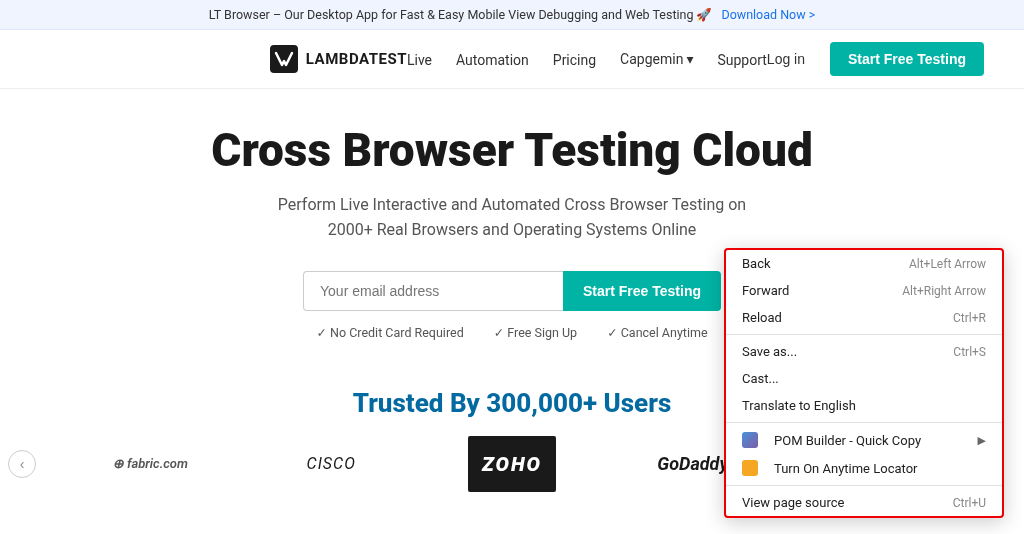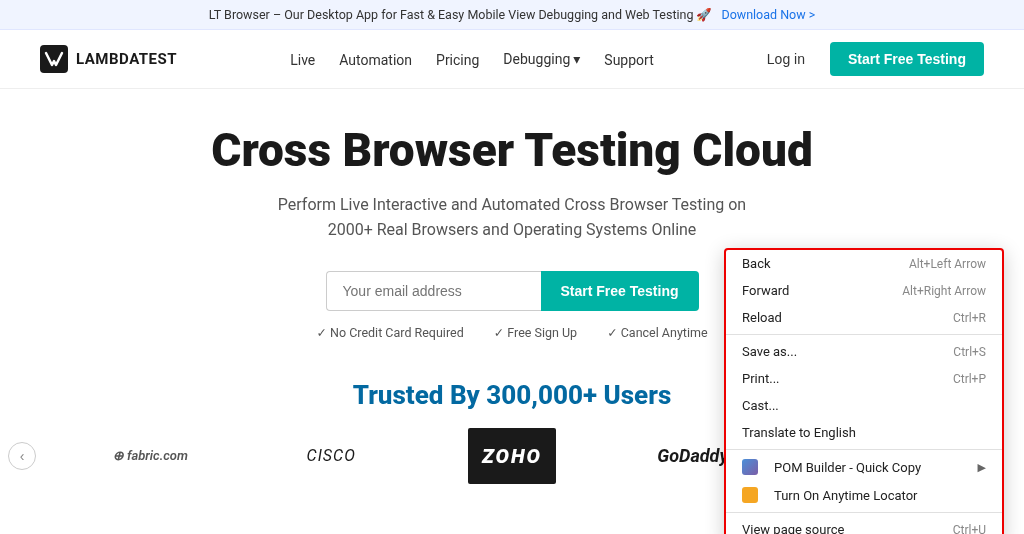--- a/index.html
+++ b/index.html
@@ -18,21 +18,21 @@
       color: #1a73e8;
       font-weight: 400;
       text-decoration: none;
       cursor: pointer;
     }
 
     
     .navbar {
       display: flex;
       align-items: center;
-      justify-content: space-between;
+      justify-content: flex-end;
       padding: 12px 40px;
       border-bottom: 1px solid #eee;
       background: #fff;
     }
     .logo-area {
       display: flex;
       align-items: center;
       gap: 8px;
     }
     .logo-icon {
@@ -106,21 +106,21 @@
     }
 
     
     .email-form {
       display: flex;
       justify-content: center;
       gap: 0;
       margin-bottom: 14px;
     }
     .email-input {
-      width: 215px;
+      width: 260px;
       padding: 11px 16px;
       border: 1.5px solid #ccc;
       border-right: none;
       border-radius: 4px 0 0 4px;
       font-size: 14px;
       color: #8b5cf6;
       outline: none;
     }
     .form-start-btn {
       background: #00b3a4;
@@ -134,21 +134,21 @@
       white-space: nowrap;
     }
 
     
     .features-row {
       display: flex;
       justify-content: center;
       gap: 30px;
       font-size: 12.5px;
       color: #555;
-      margin-bottom: 20px;
+      margin-bottom: 28px;
     }
     .features-row span::before {
       content: '✓ ';
       color: #555;
     }
 
     
     .trusted-section {
       text-align: center;
       margin-bottom: 16px;
@@ -283,21 +283,21 @@
       <path d="M6 8 L12 20 L14 16 L16 20 L22 8" stroke="white" stroke-width="2.5" fill="none" stroke-linejoin="round" stroke-linecap="round"></path>
     </svg>
     <span class="logo-text">LAMBDATEST</span>
   </div>
   <ul class="nav-links">
     <li><a>Live</a></li>
     <li><a>Automation</a></li>
     <li><a>Pricing</a></li>
     <li>
       <a class="resources-link">
-        <span>Debugging</span>
+        <span>Capgemin</span>
         <span>▾</span>
       </a>
     </li>
     <li><a>Support</a></li>
   </ul>
   <div class="nav-right">
     <button class="login-btn">Log in</button>
     <button class="start-btn">Start Free Testing</button>
   </div>
 </nav>
@@ -353,24 +353,20 @@
   <div class="ctx-item">
     <span>Reload</span>
     <span class="ctx-shortcut">Ctrl+R</span>
   </div>
   <div class="ctx-separator"></div>
   <div class="ctx-item">
     <span>Save as...</span>
     <span class="ctx-shortcut">Ctrl+S</span>
   </div>
   <div class="ctx-item">
-    <span>Print...</span>
-    <span class="ctx-shortcut">Ctrl+P</span>
-  </div>
-  <div class="ctx-item">
     <span>Cast...</span>
     <span class="ctx-shortcut"></span>
   </div>
   <div class="ctx-item">
     <span>Translate to English</span>
   </div>
   <div class="ctx-separator"></div>
   <div class="ctx-item">
     <div class="ctx-item-with-icon">
       <span class="pom-icon"></span>

